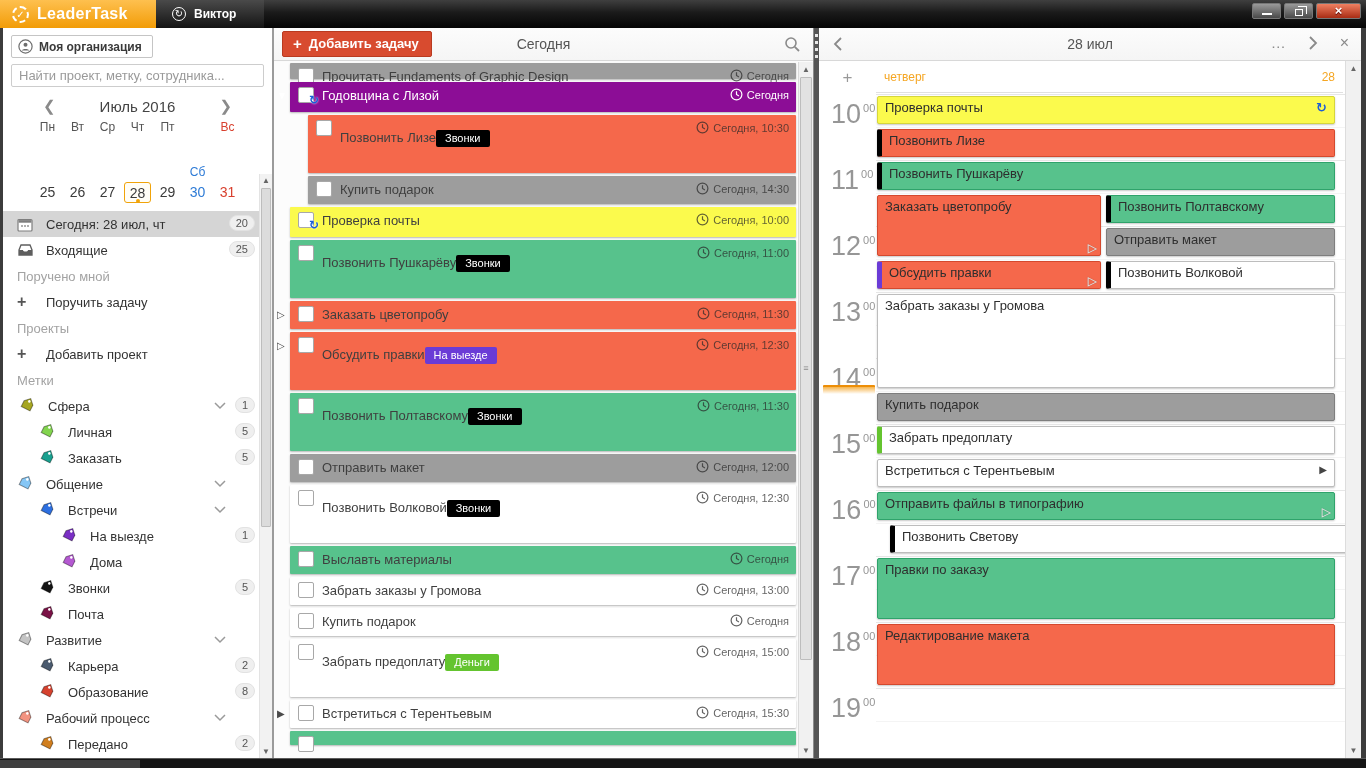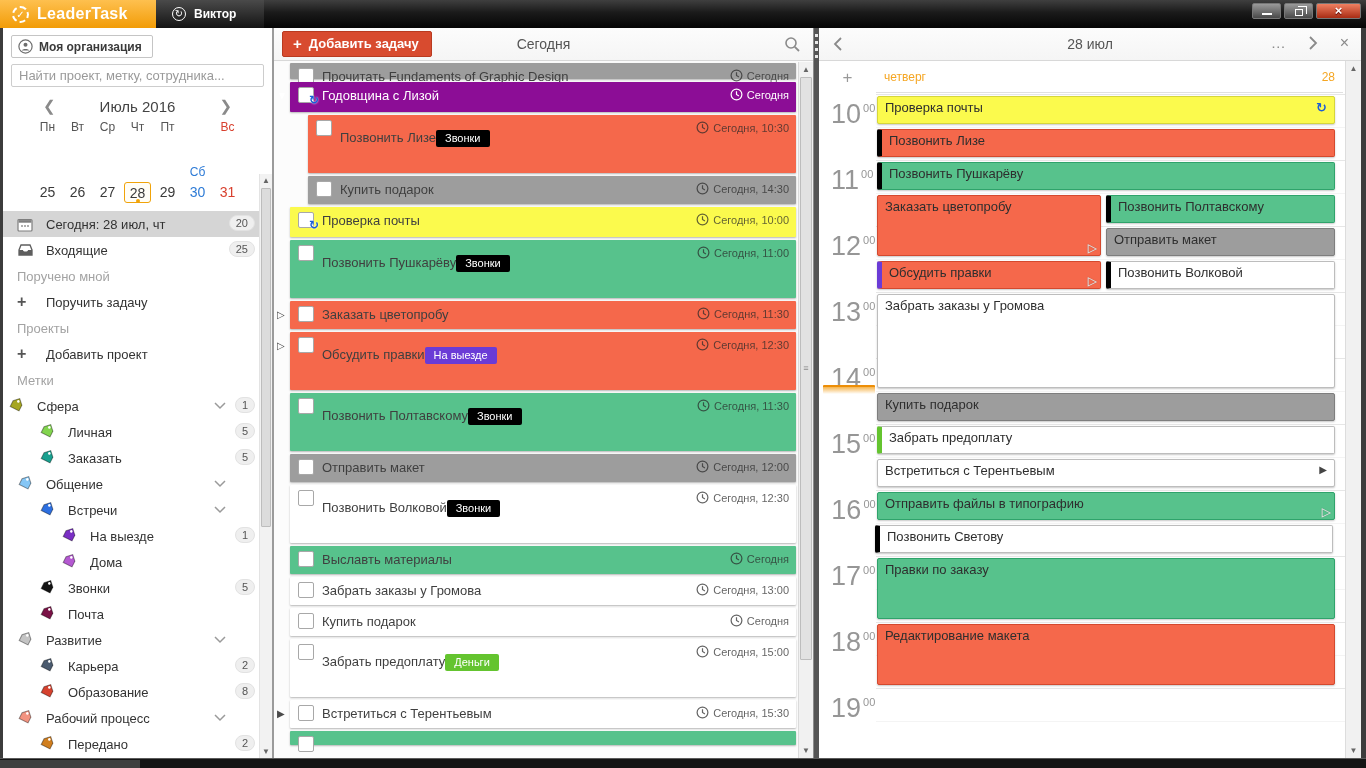--- a/index.html
+++ b/index.html
@@ -233,21 +233,21 @@
           </div>
           <div class="nav-row nav-action">
             <span class="nav-icon">+</span>
             <span>Добавить проект</span>
           </div>
           <div class="nav-row nav-section">
             <span>Метки</span>
           </div>
         </div>
       <div id="tags">
-          <div class="tag-row" style="padding-left: 5px;">
+          <div class="tag-row" style="padding-left: 16px;">
             <span class="tag-ic">
               <svg class="icon-svg" width="17" height="17" viewBox="0 0 17 17">
                 <g transform="rotate(-18 8.5 8.5)">
                   <path d="M2.5,6.5 L7,2 H14 V9 L9.5,13.5 Z" fill="#A6A621" stroke="rgba(0,0,0,0.4)" stroke-width="1"></path>
                   <circle cx="11.8" cy="4.2" r="1.3" fill="#fff"></circle>
                 </g>
               </svg>
             </span>
             <span>Сфера</span>
             <span class="tag-chev">
@@ -696,21 +696,21 @@
           <div class="event" style="background: rgb(245, 104, 75); border-color: rgb(212, 73, 46); top: 134px; height: 61px; left: 58px; width: 224px;"><span>Заказать цветопробу</span><span class="arr-light">▷</span></div>
           <div class="event" style="background: rgb(87, 194, 140); border-color: rgb(47, 163, 107) rgb(47, 163, 107) rgb(47, 163, 107) rgb(0, 0, 0); top: 134px; height: 28px; left: 287px; width: 229px; border-left-width: 5px; border-left-style: solid;"><span>Позвонить Полтавскому</span></div>
           <div class="event" style="background: rgb(157, 157, 157); border-color: rgb(126, 126, 126); top: 167px; height: 28px; left: 287px; width: 229px;"><span>Отправить макет</span></div>
           <div class="event" style="background: rgb(245, 104, 75); border-color: rgb(212, 73, 46) rgb(212, 73, 46) rgb(212, 73, 46) rgb(106, 59, 214); top: 200px; height: 28px; left: 58px; width: 224px; border-left-width: 5px; border-left-style: solid;"><span>Обсудить правки</span><span class="arr-light">▷</span></div>
           <div class="event" style="background: rgb(255, 255, 255); border-color: rgb(189, 189, 189) rgb(189, 189, 189) rgb(189, 189, 189) rgb(0, 0, 0); top: 200px; height: 28px; left: 287px; width: 229px; border-left-width: 5px; border-left-style: solid;"><span>Позвонить Волковой</span></div>
           <div class="event" style="background: rgb(255, 255, 255); border-color: rgb(189, 189, 189); top: 233px; height: 94px; left: 58px; width: 458px;"><span>Забрать заказы у Громова</span></div>
           <div class="event" style="background: rgb(157, 157, 157); border-color: rgb(126, 126, 126); top: 332px; height: 28px; left: 58px; width: 458px;"><span>Купить подарок</span></div>
           <div class="event" style="background: rgb(255, 255, 255); border-color: rgb(189, 189, 189) rgb(189, 189, 189) rgb(189, 189, 189) rgb(100, 196, 47); top: 365px; height: 28px; left: 58px; width: 458px; border-left-width: 5px; border-left-style: solid;"><span>Забрать предоплату</span></div>
           <div class="event" style="background: rgb(255, 255, 255); border-color: rgb(189, 189, 189); top: 398px; height: 28px; left: 58px; width: 458px;"><span>Встретиться с Терентьевым</span><span class="arr-dark">▶</span></div>
           <div class="event" style="background: rgb(87, 194, 140); border-color: rgb(47, 163, 107); top: 431px; height: 28px; left: 58px; width: 458px;"><span>Отправить файлы в типографию</span><span class="arr-light">▷</span></div>
-          <div class="event" style="background: rgb(255, 255, 255); border-color: rgb(189, 189, 189) rgb(189, 189, 189) rgb(189, 189, 189) rgb(0, 0, 0); top: 464px; height: 28px; left: 56px; width: 458px; border-left-width: 5px; border-left-style: solid;"><span>Позвонить Светову</span></div>
+          <div class="event" style="background: rgb(255, 255, 255); border-color: rgb(189, 189, 189) rgb(189, 189, 189) rgb(189, 189, 189) rgb(0, 0, 0); top: 464px; height: 28px; left: 71px; width: 458px; border-left-width: 5px; border-left-style: solid;"><span>Позвонить Светову</span></div>
           <div class="event" style="background: rgb(87, 194, 140); border-color: rgb(47, 163, 107); top: 497px; height: 61px; left: 58px; width: 458px;"><span>Правки по заказу</span></div>
           <div class="event" style="background: rgb(245, 104, 75); border-color: rgb(212, 73, 46); top: 563px; height: 61px; left: 58px; width: 458px;"><span>Редактирование макета</span></div>
         </div>
       <div class="day-scroll">
         <div class="sb-arrow" style="top:3px">▲</div>
         <div class="sb-arrow" style="bottom:3px">▼</div>
       </div>
     </div>
   </div>
 

